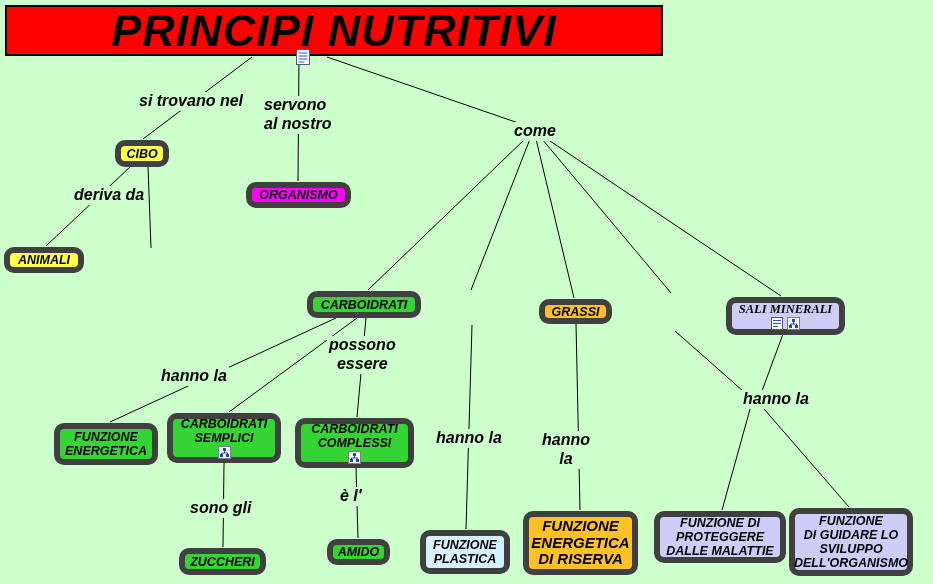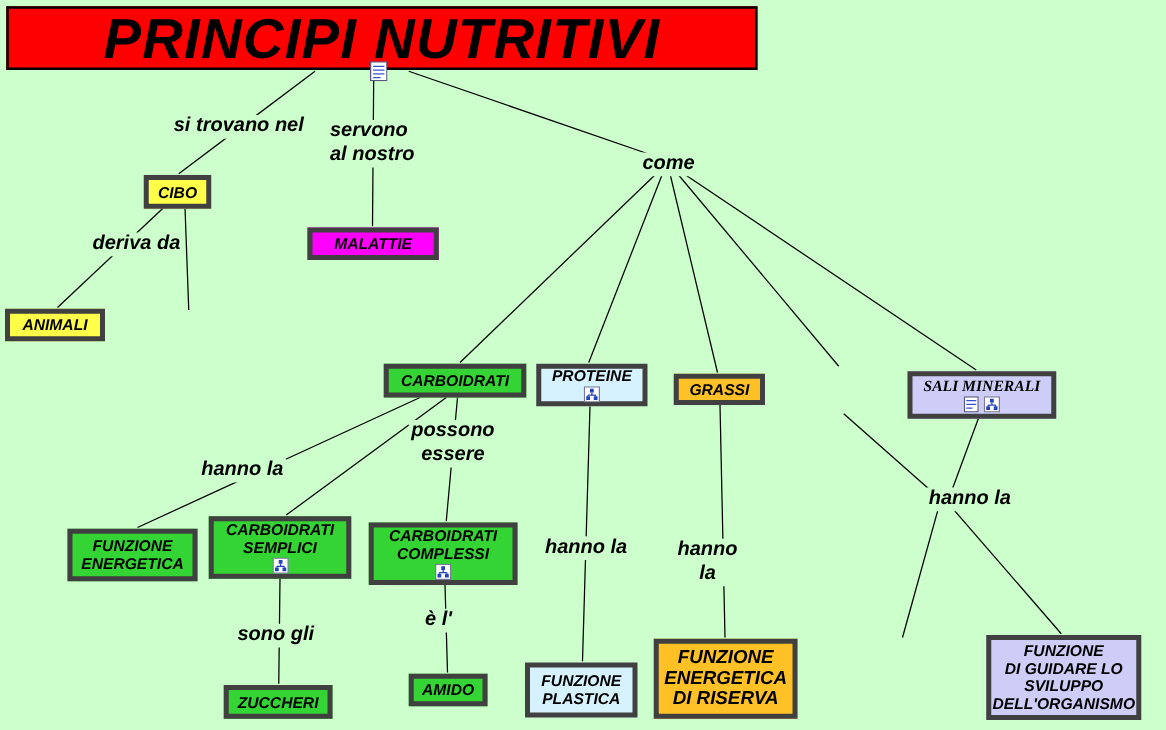--- a/index.html
+++ b/index.html
@@ -1,30 +1,30 @@
 <!DOCTYPE html>
 <html><head>
 <meta charset="utf-8">
 <style>
   * { margin:0; padding:0; box-sizing:border-box; }
   html,body { width:933px; }
   body { font-family:"Liberation Sans", sans-serif; background:#CCFFCC; }
   #canvas { position:relative; width:933px; height:584px; background:#CCFFCC; overflow:hidden; }
   #edges { position:absolute; left:0; top:0; z-index:1; }
   .title-box {
-    position:absolute; left:5px; top:5px; width:601px; height:51px;
+    position:absolute; left:5px; top:5px; width:658px; height:51px;
     background:#FF0000; border:2px solid #000; z-index:3;
     display:flex; align-items:center; justify-content:center;
     font-weight:bold; font-style:italic; font-size:45px; letter-spacing:1px; color:#000;
     white-space:nowrap;
   }
   .node {
     position:absolute; z-index:3;
     display:flex; flex-direction:column; align-items:center; justify-content:center;
-    border:4px solid #404040; border-radius:0;
+    border:6px solid #404040; border-radius:10px;
     font-weight:bold; font-style:italic; font-size:12.5px; color:#000;
     text-align:center; line-height:1.12; padding:1px 2px;
   }
   .nl { white-space:pre-line; }
   .yellow  { background:#FFFF4A; }
   .magenta { background:#FF00FF; }
   .green   { background:#35D435; }
   .lblue   { background:#D6F2FE; }
   .orange  { background:#FFC125;font-style:italic; }
   .lav     { background:#CDCDF8; }
@@ -96,143 +96,131 @@
   <span class="link" style="left:434px; top:429px;">hanno la</span>
   <span class="link" style="left:540px; top:431px;">hanno
 la</span>
   <span class="link" style="left:741px; top:390px;">hanno la</span>
 
   <div class="node yellow" style="left:115px; top:140px; width:54px;  height:27px;">
     <span class="nl">CIBO</span>
   </div>
 
   <div class="node magenta" style="left:246px; top:182px; width:105px; height:26px;">
-    <span class="nl">MALATTIE</span>
+    <span class="nl">ORGANISMO</span>
   </div>
 
   <div class="node yellow" style="left:4px; top:247px; width:80px; height:26px;">
     <span class="nl">ANIMALI</span>
   </div>
 
 
   <div class="node green" style="left:307px; top:291px; width:114px; height:27px;">
     <span class="nl">CARBOIDRATI</span>
   </div>
 
-  <div class="node lblue" style="left:429px; top:291px; width:89px; height:34px;">
-    <span class="nl">PROTEINE</span>
+
+  <div class="node orange" style="left:539px; top:299px; width:73px; height:25px;">
+    <span class="nl">GRASSI</span>
+  </div>
+
+
+  <div class="node lav" style="left:726px; top:297px; width:119px; height:38px;font-family:Liberation Serif, serif;">
+    <span class="nl">SALI MINERALI</span>
     <span class="icon-row">
+      <span class="icon">
+        <svg width="12" height="13" viewBox="0 0 12 13">
+            <rect x="0.5" y="0.5" width="11" height="12" fill="#fff" stroke="#55557f"></rect>
+            <line x1="2" y1="3.5" x2="10" y2="3.5" stroke="#3355cc"></line>
+            <line x1="2" y1="6.5" x2="10" y2="6.5" stroke="#3355cc"></line>
+            <line x1="2" y1="9.5" x2="7" y2="9.5" stroke="#3355cc"></line>
+          </svg>
+      </span>
       <span class="icon">
         <svg width="13" height="13" viewBox="0 0 13 13">
             <rect x="0.5" y="0.5" width="12" height="12" fill="#fff" stroke="#7a7aa0"></rect>
             <rect x="5" y="2" width="3" height="3" fill="#2244bb"></rect>
             <rect x="2" y="8" width="3" height="3" fill="#2244bb"></rect>
             <rect x="8" y="8" width="3" height="3" fill="#2244bb"></rect>
             <line x1="6.5" y1="5" x2="6.5" y2="7" stroke="#2244bb"></line>
             <line x1="3.5" y1="7" x2="9.5" y2="7" stroke="#2244bb"></line>
             <line x1="3.5" y1="7" x2="3.5" y2="8" stroke="#2244bb"></line>
             <line x1="9.5" y1="7" x2="9.5" y2="8" stroke="#2244bb"></line>
           </svg>
       </span>
     </span>
   </div>
 
-  <div class="node orange" style="left:539px; top:299px; width:73px; height:25px;">
-    <span class="nl">GRASSI</span>
-  </div>
-
-
-  <div class="node lav" style="left:726px; top:297px; width:119px; height:38px;font-family:Liberation Serif, serif;">
-    <span class="nl">SALI MINERALI</span>
+  <div class="node green" style="left:54px; top:423px; width:104px; height:42px;">
+    <span class="nl">FUNZIONE
+ENERGETICA</span>
+  </div>
+
+  <div class="node green" style="left:167px; top:413px; width:114px; height:50px;">
+    <span class="nl">CARBOIDRATI
+SEMPLICI</span>
     <span class="icon-row">
-      <span class="icon">
-        <svg width="12" height="13" viewBox="0 0 12 13">
-            <rect x="0.5" y="0.5" width="11" height="12" fill="#fff" stroke="#55557f"></rect>
-            <line x1="2" y1="3.5" x2="10" y2="3.5" stroke="#3355cc"></line>
-            <line x1="2" y1="6.5" x2="10" y2="6.5" stroke="#3355cc"></line>
-            <line x1="2" y1="9.5" x2="7" y2="9.5" stroke="#3355cc"></line>
-          </svg>
-      </span>
       <span class="icon">
         <svg width="13" height="13" viewBox="0 0 13 13">
             <rect x="0.5" y="0.5" width="12" height="12" fill="#fff" stroke="#7a7aa0"></rect>
             <rect x="5" y="2" width="3" height="3" fill="#2244bb"></rect>
             <rect x="2" y="8" width="3" height="3" fill="#2244bb"></rect>
             <rect x="8" y="8" width="3" height="3" fill="#2244bb"></rect>
             <line x1="6.5" y1="5" x2="6.5" y2="7" stroke="#2244bb"></line>
             <line x1="3.5" y1="7" x2="9.5" y2="7" stroke="#2244bb"></line>
             <line x1="3.5" y1="7" x2="3.5" y2="8" stroke="#2244bb"></line>
             <line x1="9.5" y1="7" x2="9.5" y2="8" stroke="#2244bb"></line>
           </svg>
       </span>
     </span>
   </div>
 
-  <div class="node green" style="left:54px; top:423px; width:104px; height:42px;">
-    <span class="nl">FUNZIONE
-ENERGETICA</span>
-  </div>
-
-  <div class="node green" style="left:167px; top:413px; width:114px; height:50px;">
+  <div class="node green" style="left:295px; top:418px; width:119px; height:50px;">
     <span class="nl">CARBOIDRATI
-SEMPLICI</span>
+COMPLESSI</span>
     <span class="icon-row">
       <span class="icon">
         <svg width="13" height="13" viewBox="0 0 13 13">
             <rect x="0.5" y="0.5" width="12" height="12" fill="#fff" stroke="#7a7aa0"></rect>
             <rect x="5" y="2" width="3" height="3" fill="#2244bb"></rect>
             <rect x="2" y="8" width="3" height="3" fill="#2244bb"></rect>
             <rect x="8" y="8" width="3" height="3" fill="#2244bb"></rect>
             <line x1="6.5" y1="5" x2="6.5" y2="7" stroke="#2244bb"></line>
             <line x1="3.5" y1="7" x2="9.5" y2="7" stroke="#2244bb"></line>
             <line x1="3.5" y1="7" x2="3.5" y2="8" stroke="#2244bb"></line>
             <line x1="9.5" y1="7" x2="9.5" y2="8" stroke="#2244bb"></line>
           </svg>
       </span>
     </span>
   </div>
 
-  <div class="node green" style="left:295px; top:418px; width:119px; height:50px;">
-    <span class="nl">CARBOIDRATI
-COMPLESSI</span>
-    <span class="icon-row">
-      <span class="icon">
-        <svg width="13" height="13" viewBox="0 0 13 13">
-            <rect x="0.5" y="0.5" width="12" height="12" fill="#fff" stroke="#7a7aa0"></rect>
-            <rect x="5" y="2" width="3" height="3" fill="#2244bb"></rect>
-            <rect x="2" y="8" width="3" height="3" fill="#2244bb"></rect>
-            <rect x="8" y="8" width="3" height="3" fill="#2244bb"></rect>
-            <line x1="6.5" y1="5" x2="6.5" y2="7" stroke="#2244bb"></line>
-            <line x1="3.5" y1="7" x2="9.5" y2="7" stroke="#2244bb"></line>
-            <line x1="3.5" y1="7" x2="3.5" y2="8" stroke="#2244bb"></line>
-            <line x1="9.5" y1="7" x2="9.5" y2="8" stroke="#2244bb"></line>
-          </svg>
-      </span>
-    </span>
-  </div>
-
   <div class="node green" style="left:179px; top:548px; width:87px; height:27px;">
     <span class="nl">ZUCCHERI</span>
   </div>
 
   <div class="node green" style="left:327px; top:539px; width:63px; height:26px;">
     <span class="nl">AMIDO</span>
   </div>
 
   <div class="node lblue" style="left:420px; top:530px; width:90px; height:44px;">
     <span class="nl">FUNZIONE
 PLASTICA</span>
   </div>
 
   <div class="node orange big" style="left:523px; top:511px; width:115px; height:64px;">
     <span class="nl">FUNZIONE
 ENERGETICA
 DI RISERVA</span>
   </div>
 
+  <div class="node lav" style="left:654px; top:511px; width:132px; height:52px;">
+    <span class="nl">FUNZIONE DI
+PROTEGGERE
+DALLE MALATTIE</span>
+  </div>
 
   <div class="node lav" style="left:789px; top:508px; width:124px; height:68px;">
     <span class="nl">FUNZIONE
 DI GUIDARE LO
 SVILUPPO
 DELL'ORGANISMO</span>
   </div>
 
 </div>
 

